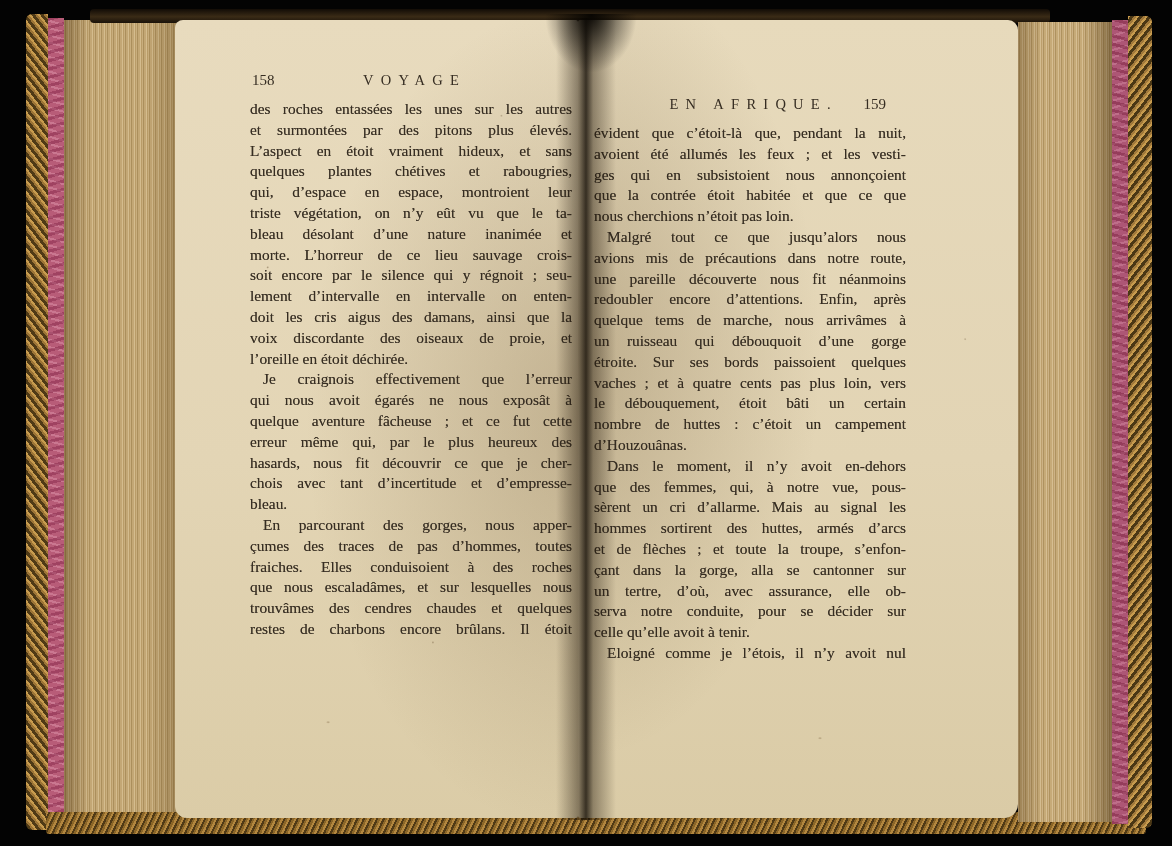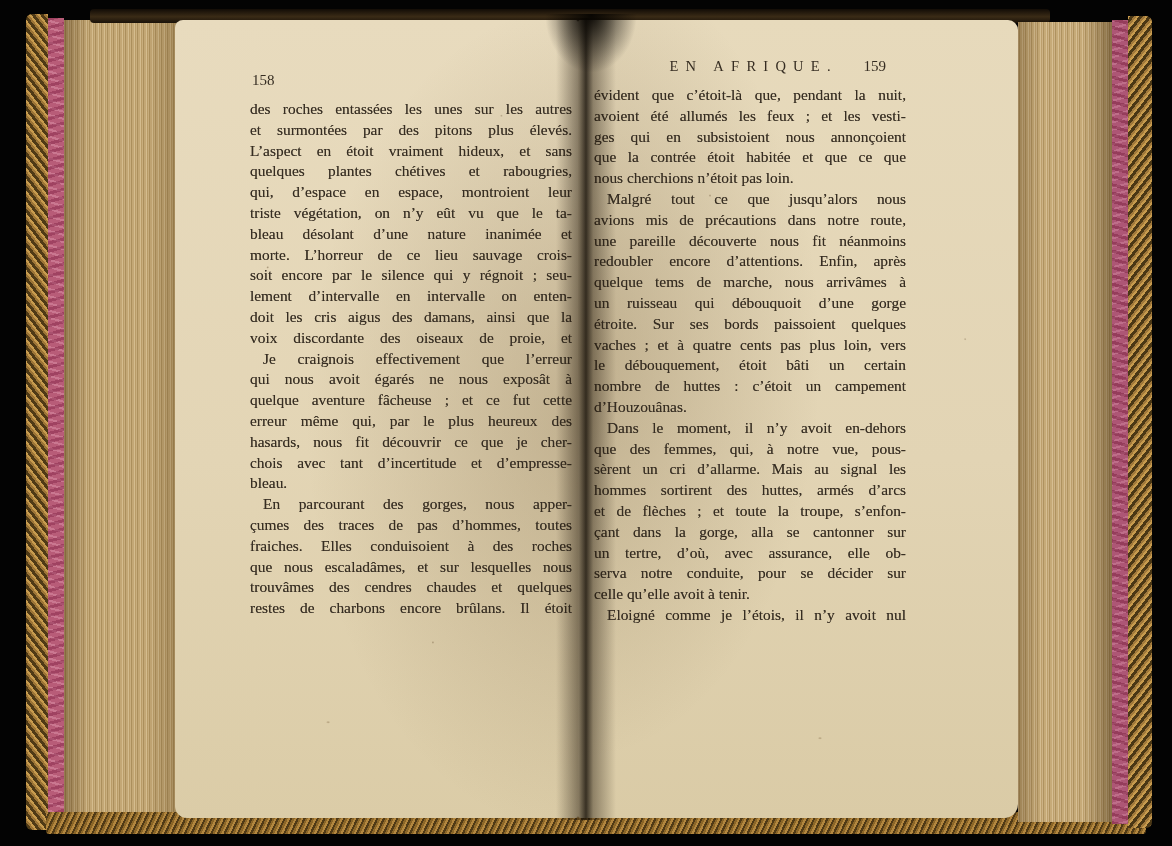--- a/index.html
+++ b/index.html
@@ -53,21 +53,21 @@
       linear-gradient(to bottom,#e7dabc 0%,#e2d4b4 55%,#dacba6 100%);}
 
   .gutter{position:absolute;left:556px;top:18px;width:60px;height:802px;z-index:3;pointer-events:none;
     background:linear-gradient(to right,rgba(25,15,5,0) 0%,rgba(28,18,6,.45) 38%,rgba(15,9,2,.8) 50%,rgba(28,18,6,.4) 62%,rgba(25,15,5,0) 100%);}
   .gutter-top{position:absolute;left:536px;top:14px;width:110px;height:96px;z-index:4;pointer-events:none;
     background:radial-gradient(58% 85% at 50% 0%,rgba(6,4,1,.95),rgba(6,4,1,0) 72%);}
 
   
   .page-inner{position:relative;height:100%;box-sizing:border-box;color:#362d22;}
   .page.left .page-inner{padding:52px 6px 0 75px;}
-  .page.right .page-inner{padding:38px 112px 0 16px;}
+  .page.right .page-inner{padding:76px 112px 0 16px;}
   .page-header{position:relative;height:22px;margin-bottom:5px;font-size:15px;}
   .running-title{display:block;text-align:center;letter-spacing:.5em;margin-right:-.5em;font-size:14.5px;}
   .page-number{position:absolute;top:0;font-size:15px;}
   .page-number.pos-left{left:2px;}
   .page-number.pos-right{right:20px;}
   .page-body{font-size:15.4px;line-height:20.8px;
     text-shadow:0 0 .5px rgba(54,45,34,.6);}
   .line{text-align:justify;text-align-last:justify;white-space:normal;}
   .line.indent{text-indent:13px;}
   .line.ends{text-align-last:left;}
@@ -80,35 +80,37 @@
   <div class="band gilt-left"></div>
   <div class="band pink-left"></div>
   <div class="band fore-left"></div>
   <div class="band top-edge"></div>
   <div class="band bottom-gilt"></div>
 
   <div class="page left">
     <div class="page-inner">
       <div class="page-header">
         <span class="page-number pos-left">158</span>
+        <span class="running-title">VOYAGE</span>
       </div>
       <div class="page-body">
           <div>
             <div class="line">des roches entassées les unes sur les autres</div>
             <div class="line">et surmontées par des pitons plus élevés.</div>
             <div class="line">L’aspect en étoit vraiment hideux, et sans</div>
             <div class="line">quelques plantes chétives et rabougries,</div>
             <div class="line">qui, d’espace en espace, montroient leur</div>
             <div class="line">triste végétation, on n’y eût vu que le ta-</div>
             <div class="line">bleau désolant d’une nature inanimée et</div>
             <div class="line">morte. L’horreur de ce lieu sauvage crois-</div>
             <div class="line">soit encore par le silence qui y régnoit ; seu-</div>
             <div class="line">lement d’intervalle en intervalle on enten-</div>
             <div class="line">doit les cris aigus des damans, ainsi que la</div>
             <div class="line">voix discordante des oiseaux de proie, et</div>
+            <div class="line ends">l’oreille en étoit déchirée.</div>
           </div>
           <div>
             <div class="line indent">Je craignois effectivement que l’erreur</div>
             <div class="line">qui nous avoit égarés ne nous exposât à</div>
             <div class="line">quelque aventure fâcheuse ; et ce fut cette</div>
             <div class="line">erreur même qui, par le plus heureux des</div>
             <div class="line">hasards, nous fit découvrir ce que je cher-</div>
             <div class="line">chois avec tant d’incertitude et d’empresse-</div>
             <div class="line ends">bleau.</div>
           </div>

